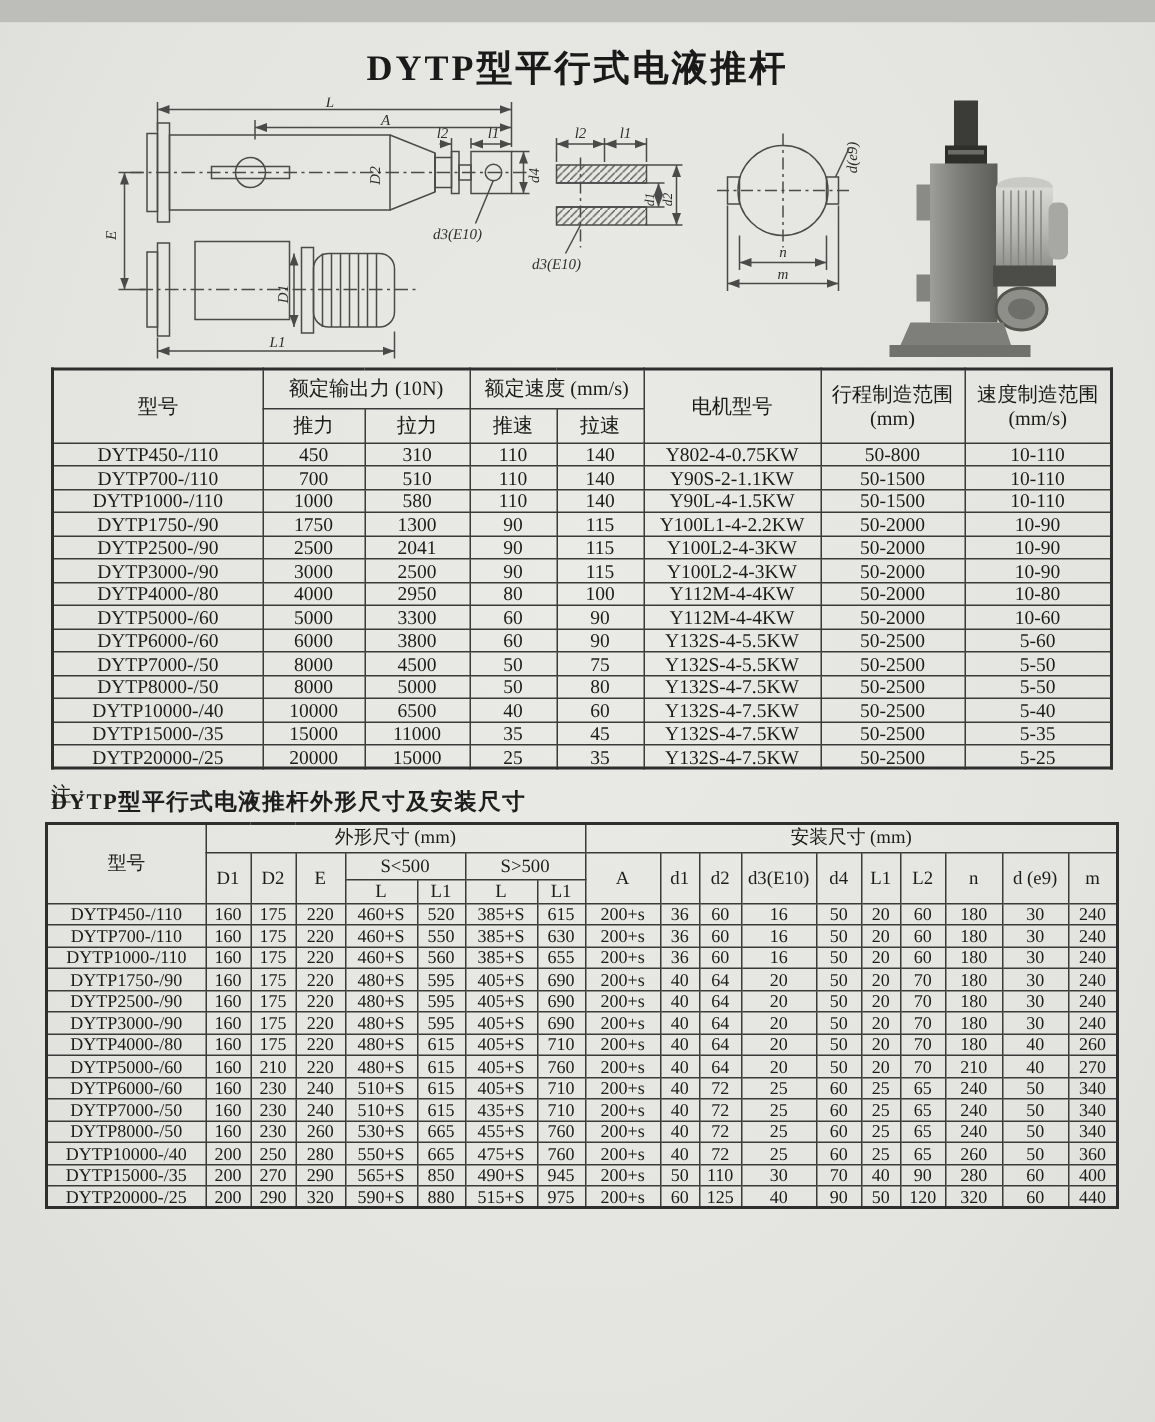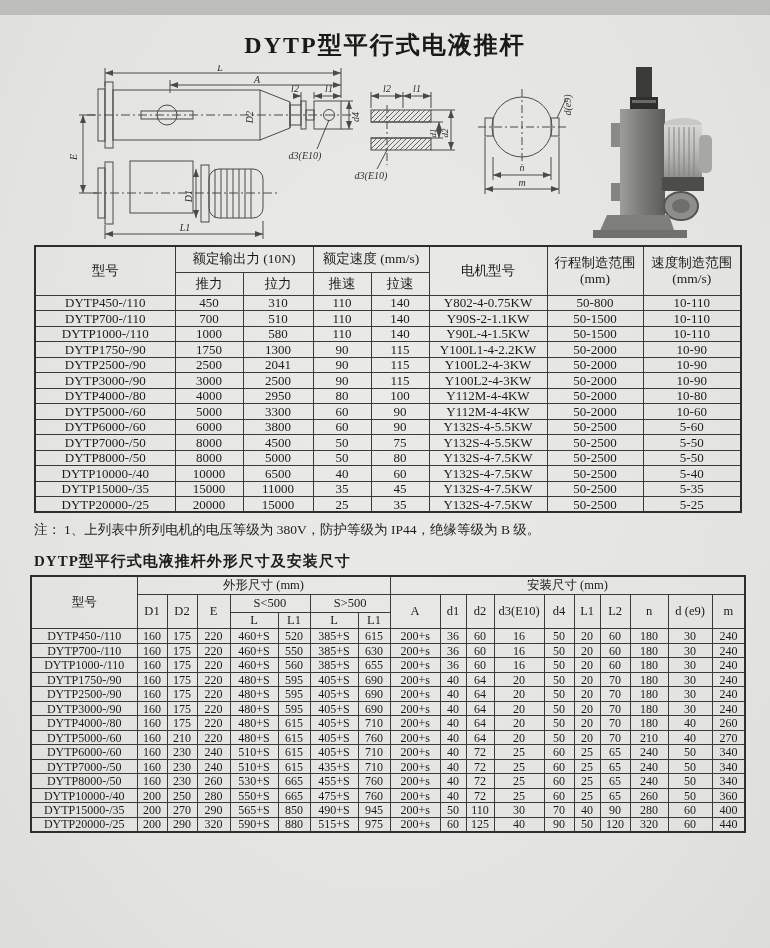--- a/index.html
+++ b/index.html
@@ -402,21 +402,20 @@
           <td>Y132S-4-7.5KW</td>
           <td>50-2500</td>
           <td>5-25</td>
         </tr>
       </tbody>
   </table>
 
   <div class="notes">
     <span class="notes-prefix">注：</span>
     <div class="notes-items">
-      <div class="note-item">1、上列表中所列电机的电压等级为 380V，防护等级为 IP44，绝缘等级为 B 级。</div>
     </div>
   </div>
 
   <div class="section-heading second">DYTP型平行式电液推杆外形尺寸及安装尺寸</div>
 
   <table class="t2">
     <colgroup>
       <col style="width:106px">
         <col style="width:30px">
         <col style="width:30px">

